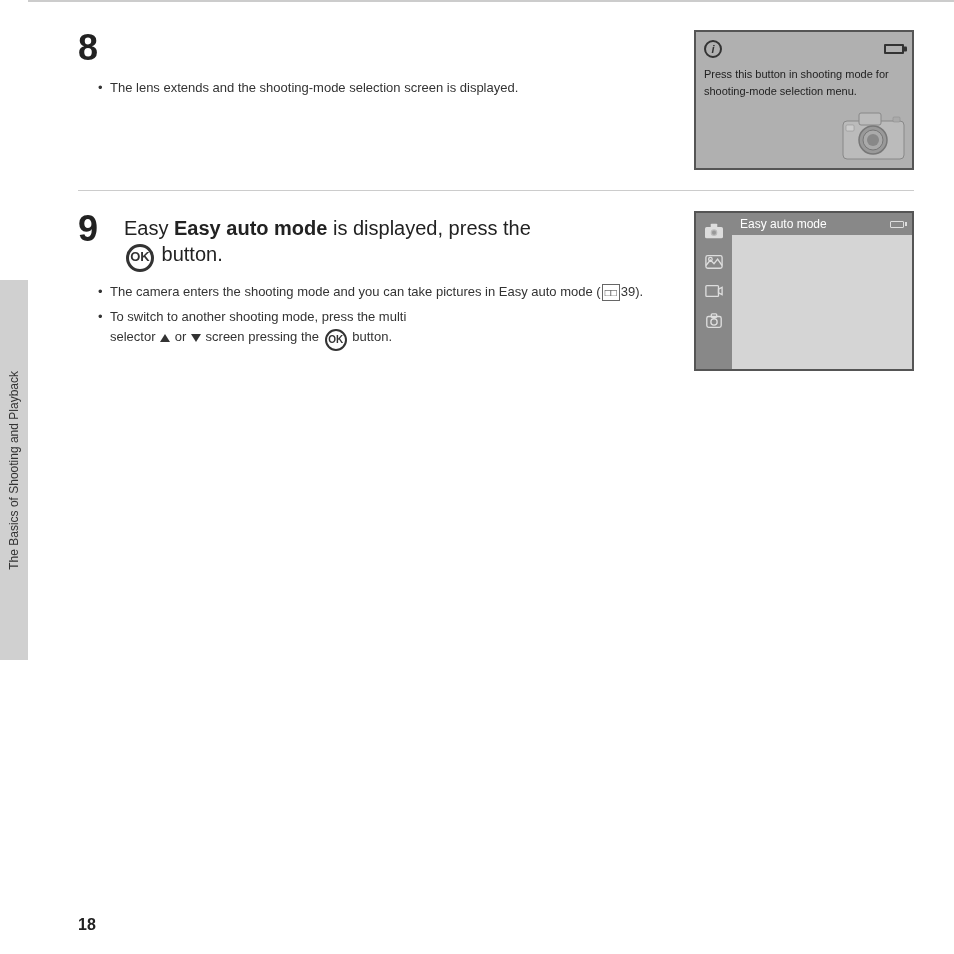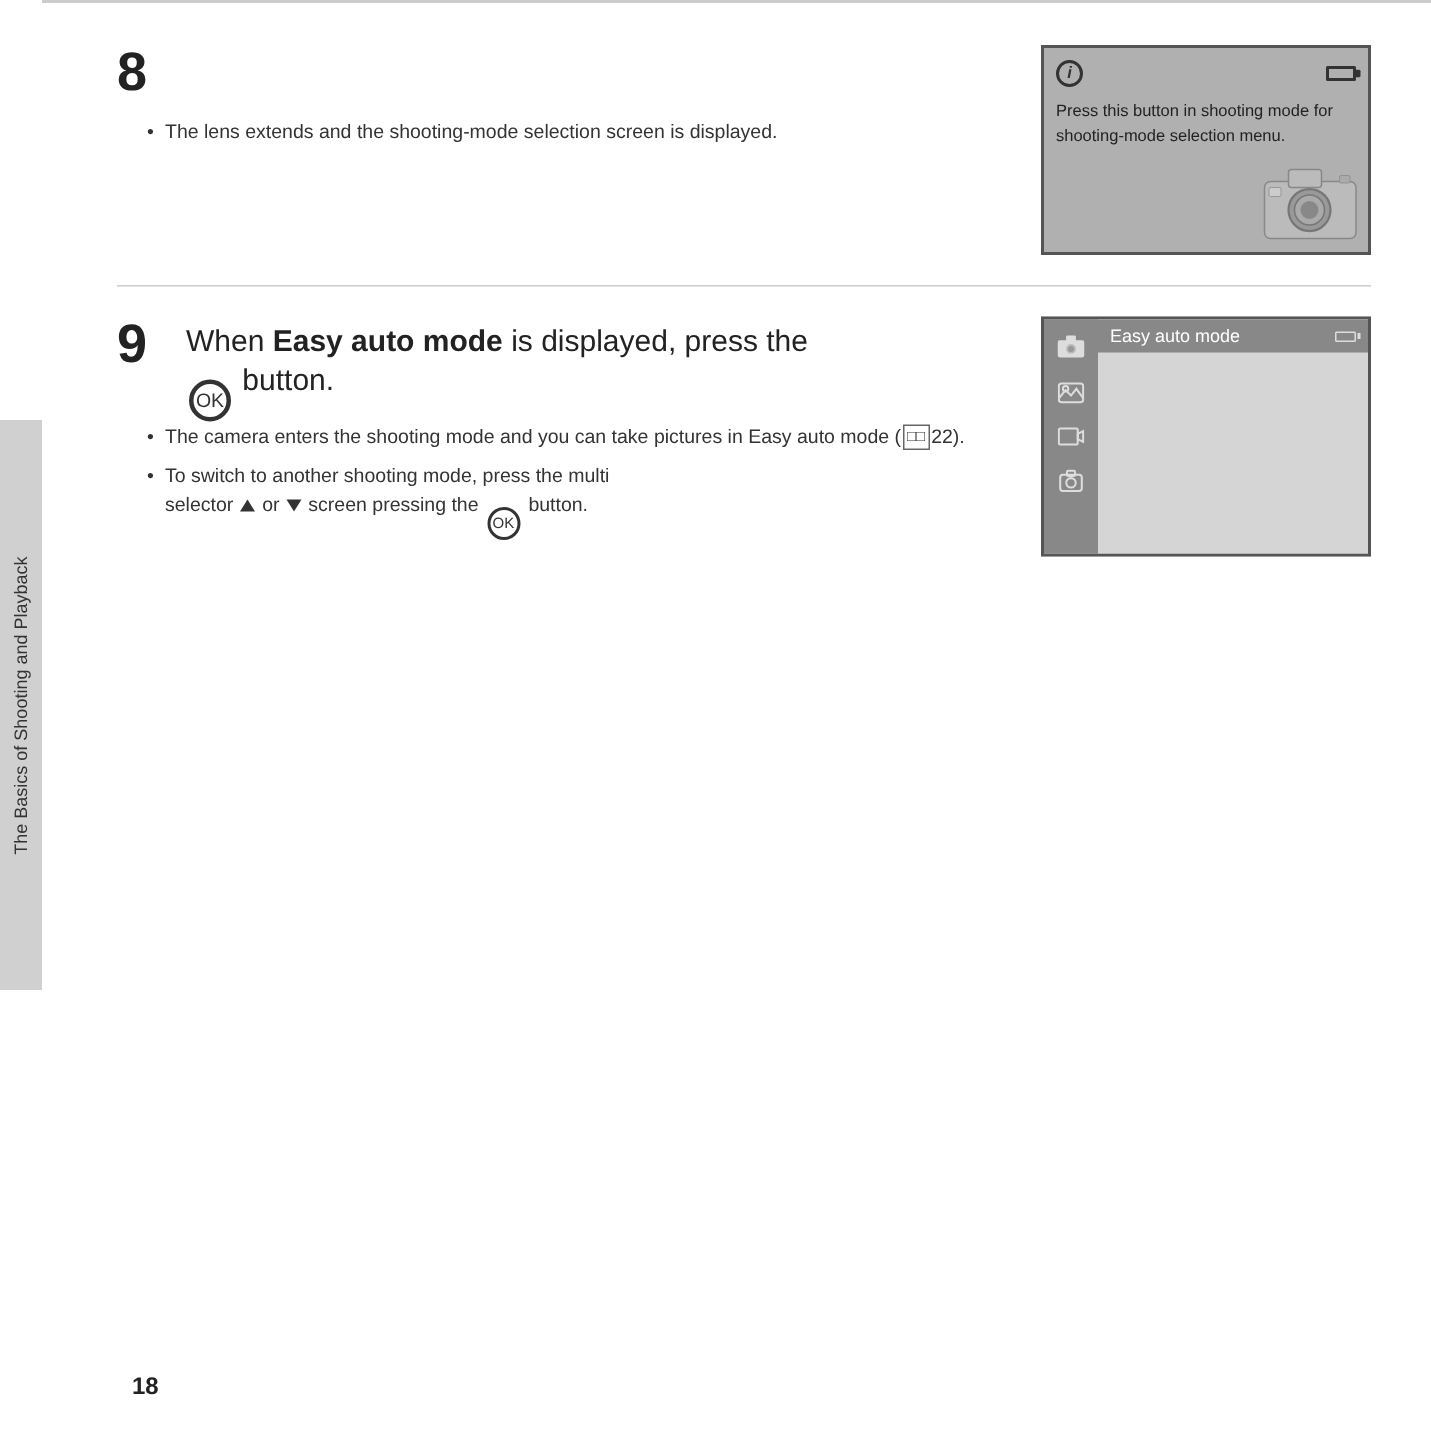--- a/index.html
+++ b/index.html
@@ -195,26 +195,26 @@
 
     .ok-circle {
       display: inline-flex;
       align-items: center;
       justify-content: center;
       width: 28px;
       height: 28px;
       border: 3px solid #333;
       border-radius: 50%;
       font-size: 13px;
-      font-weight: normal;
+      font-weight: bold;
       color: #333;
       margin: 0 2px;
       vertical-align: middle;
       position: relative;
-      top: 12px;
+      top: 2px;
     }
 
     .panel-9 {
       border: 2px solid #555;
       background: #d5d5d5;
       width: 220px;
       min-height: 160px;
       display: flex;
       flex-direction: row;
     }
@@ -276,21 +276,21 @@
     }
 
     .panel-9-content {
       height: 130px;
     }
 
     
     .page-number {
       position: absolute;
       bottom: 20px;
-      left: 60px;
+      left: 50px;
       font-size: 16px;
       color: #222;
       font-weight: bold;
     }
 
     .triangle-up {
       display: inline-block;
       width: 0;
       height: 0;
       border-left: 5px solid transparent;
@@ -368,29 +368,29 @@
           </svg>
         </div>
       </div>
     </div>
 
     <div class="step-9">
       <div class="step-content">
         <div class="step-heading">
           <div class="step-number">9</div>
           <div class="step-title">
-            <span>When </span><span class="bold">Easy auto mode</span><span> is displayed, press the<br></span>
+            <span>Easy </span><span class="bold">Easy auto mode</span><span> is displayed, press the<br></span>
             
             <span class="ok-circle">OK</span>
             <span> button.</span>
           </div>
         </div>
         <ul class="bullet-list">
           <li>
-            <span>The camera enters the shooting mode and you can take pictures in Easy auto mode (</span><span class="ref-box">□□</span><span>22</span><span>).</span>
+            <span>The camera enters the shooting mode and you can take pictures in Easy auto mode (</span><span class="ref-box">□□</span><span>39</span><span>).</span>
           </li>
           <li>
             <span>To switch to another shooting mode, press the multi<br>selector </span>
             <span class="triangle-up"></span>
             <span> or </span>
             <span class="triangle-down"></span>
             <span> screen pressing the </span>
             <span class="ok-circle" style="width:22px;height:22px;font-size:10px;border-width:2px;">OK</span>
             <span> button.</span>
           </li>

